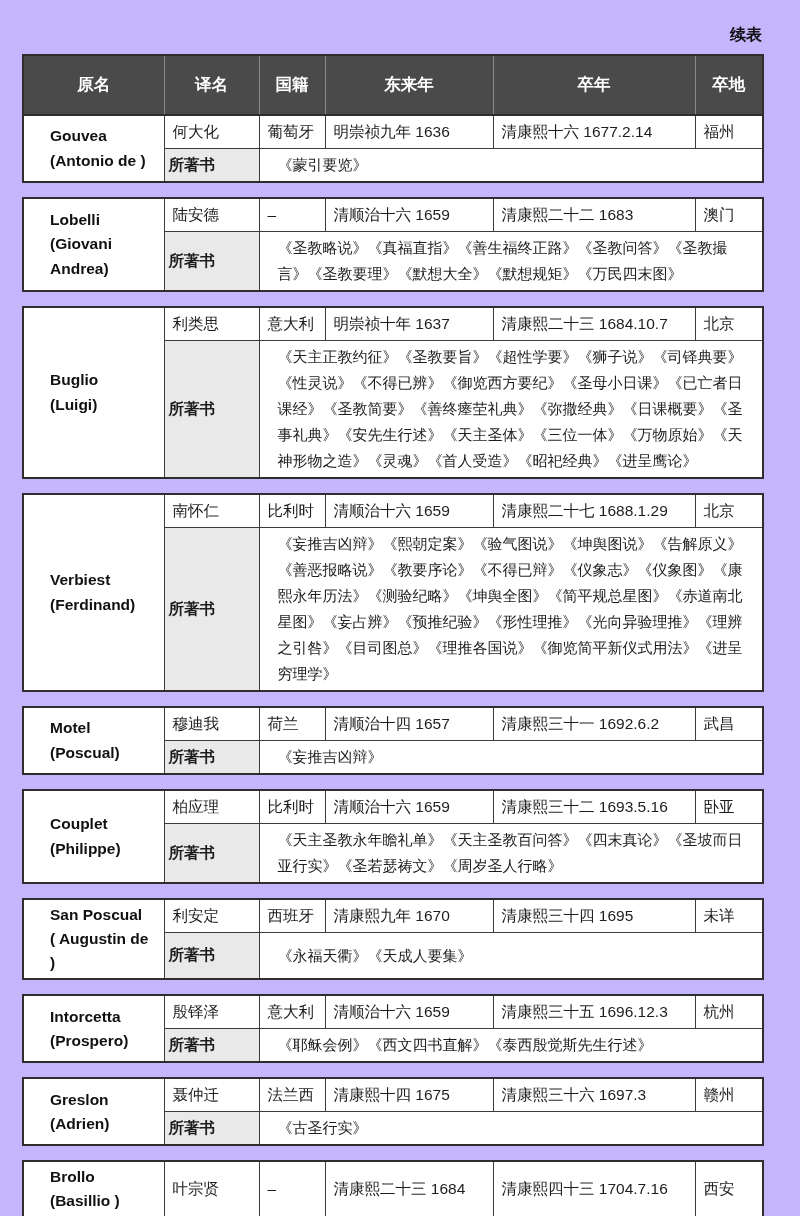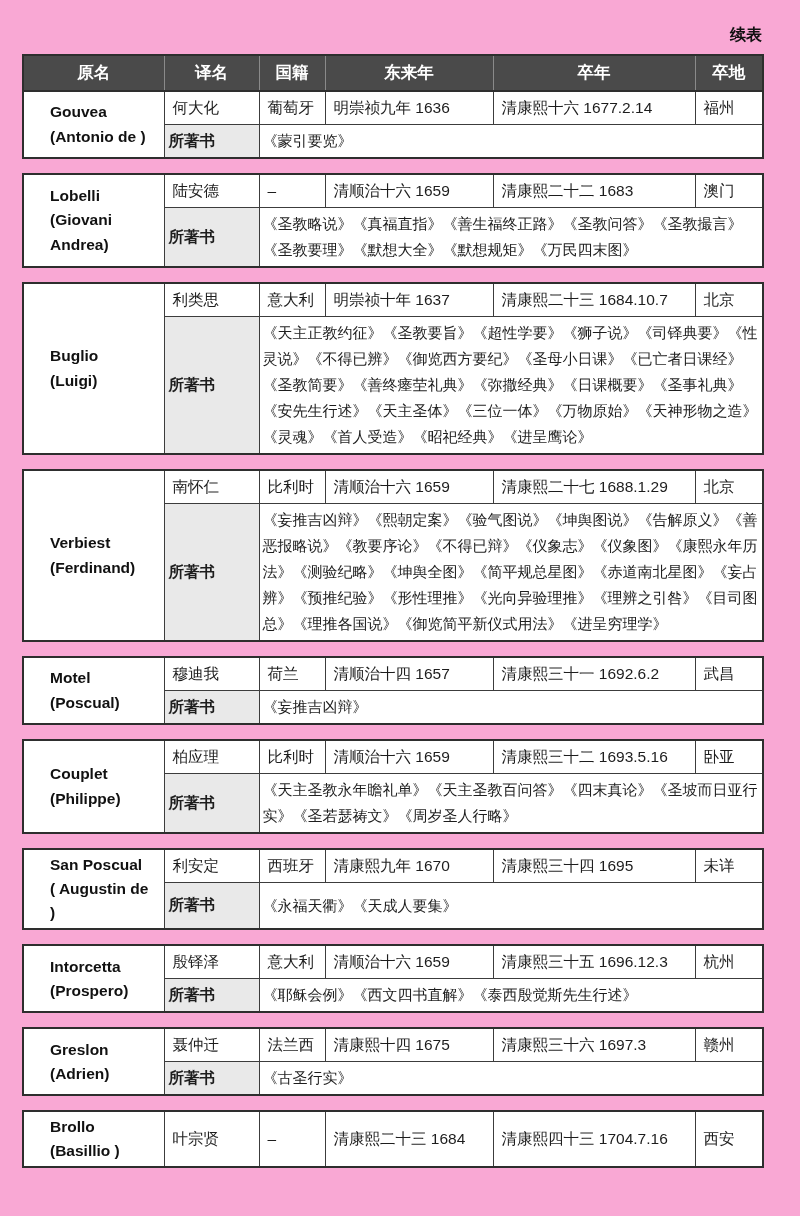--- a/index.html
+++ b/index.html
@@ -8,21 +8,21 @@
     background: #ffffff;
     width: 800px;
     font-family: "Liberation Sans", "DejaVu Sans", sans-serif;
     color: #1d1d1d;
   }
   .page {
     box-sizing: border-box;
     width: 800px;
     height: 1216px;
     padding: 24px 38px 10px 22px;
-    background: #f9a8d4;
+    background: #c4b5fd;
     overflow: hidden;
   }
   .continued-label {
     text-align: right;
     font-weight: bold;
     font-size: 16px;
     color: #111;
     margin: 0 0 8px 0;
     line-height: 22px;
   }
@@ -41,21 +41,21 @@
   col.c6 { width: 68px; }
   th {
     background: #4a4a4a;
     color: #ffffff;
     font-weight: bold;
     font-size: 16.5px;
     height: 34px;
     text-align: center;
     border-left: 1px solid #8a8a8a;
     border-bottom: 2px solid #2e2e2e;
-    padding: 0 2px;
+    padding: 12px 2px;
   }
   th:first-child { border-left: none; }
   td {
     border: 1px solid #3c3c3c;
     font-size: 15.5px;
     padding: 3px 8px;
     vertical-align: middle;
     background: #ffffff;
     color: #1d1d1d;
   }
@@ -70,21 +70,21 @@
   }
   td.books-label {
     background: #e9e9e9;
     font-weight: bold;
     text-align: left;
     padding: 3px 4px;
   }
   td.books {
     line-height: 26px;
     font-size: 15px;
-    padding: 3px 3px;
+    padding: 3px 18px;
     letter-spacing: 0;
   }
 </style>
 </head>
 <body>
 
 <div class="page">
 
   <div class="continued-label">续表</div>
 

